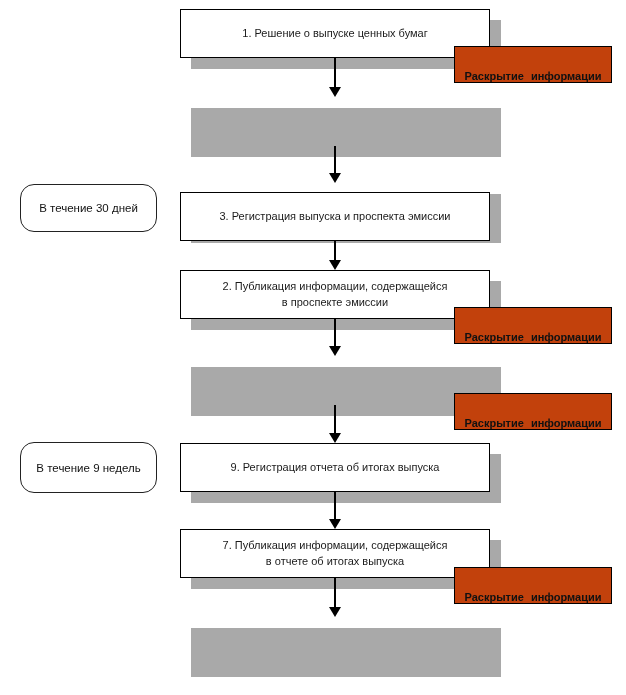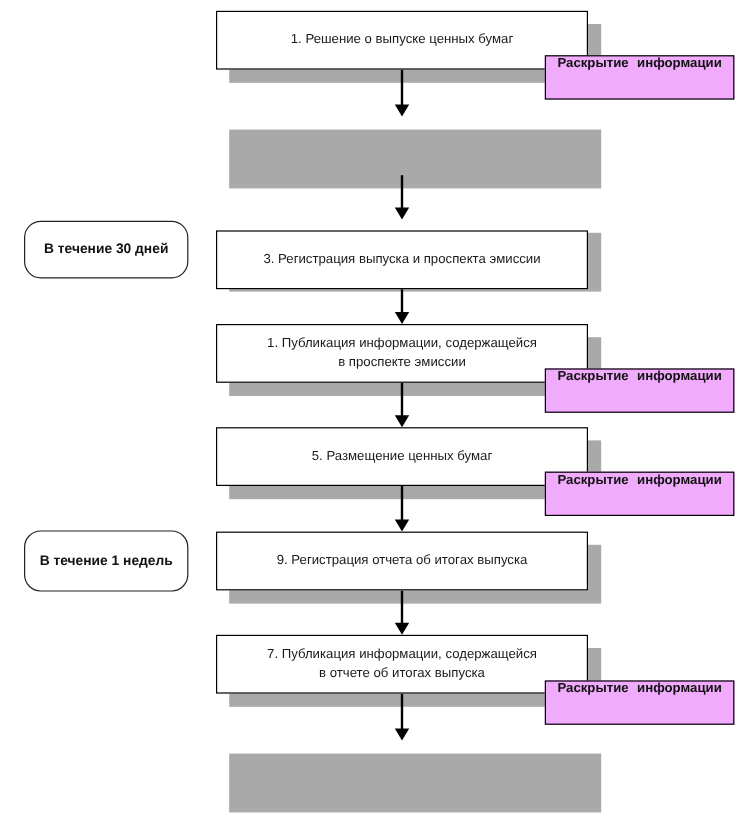--- a/index.html
+++ b/index.html
@@ -70,24 +70,24 @@
     border-right: 6px solid transparent;
     border-top: 10px solid #000000;
   }
   
   .disclosure-box {
     position: absolute;
     left: 454px;
     width: 158px;
     height: 37px;
     box-sizing: border-box;
-    background: #f0abfc;
+    background: #c2410c;
     border: 1.5px solid #000000;
     display: flex;
-    align-items: flex-start;
+    align-items: flex-end;
     justify-content: center;
     z-index: 4;
   }
   .disclosure-box span {
     font-size: 11px;
     font-weight: bold;
     color: #111111;
     word-spacing: 4px;
     text-align: center;
   }
@@ -100,21 +100,21 @@
     background: #ffffff;
     border: 1.5px solid #222222;
     border-radius: 14px;
     display: flex;
     align-items: center;
     justify-content: center;
     z-index: 3;
   }
   .time-box span {
     font-size: 11.5px;
-    font-weight: bold;
+    font-weight: normal;
     color: #111111;
     text-align: left;
   }
 </style>
 </head>
 <body>
 
 <div class="canvas">
 
   <div class="shadow" style="top:20px"></div>
@@ -155,25 +155,22 @@
       <i class="head"></i>
     </div>
 
   <div class="step-box" style="top:9px">
       <span>1. Решение о выпуске ценных бумаг</span>
     </div>
   <div class="step-box" style="top:192px">
       <span>3. Регистрация выпуска и проспекта эмиссии</span>
     </div>
   <div class="step-box" style="top:270px">
-      <span>1. Публикация информации, содержащейся
+      <span>2. Публикация информации, содержащейся
 в проспекте эмиссии</span>
-    </div>
-  <div class="step-box" style="top:356px">
-      <span>5. Размещение ценных бумаг</span>
     </div>
   <div class="step-box" style="top:443px">
       <span>9. Регистрация отчета об итогах выпуска</span>
     </div>
   <div class="step-box" style="top:529px">
       <span>7. Публикация информации, содержащейся
 в отчете об итогах выпуска</span>
     </div>
 
   <div class="disclosure-box" style="top:46px">
@@ -186,16 +183,16 @@
       <span>Раскрытие информации</span>
     </div>
   <div class="disclosure-box" style="top:567px">
       <span>Раскрытие информации</span>
     </div>
 
   <div class="time-box" style="top:184px;height:48px">
       <span>В течение 30 дней</span>
     </div>
   <div class="time-box" style="top:442px;height:51px">
-      <span>В течение 1 недель</span>
+      <span>В течение 9 недель</span>
     </div>
 
 </div>
 
 </body></html>

